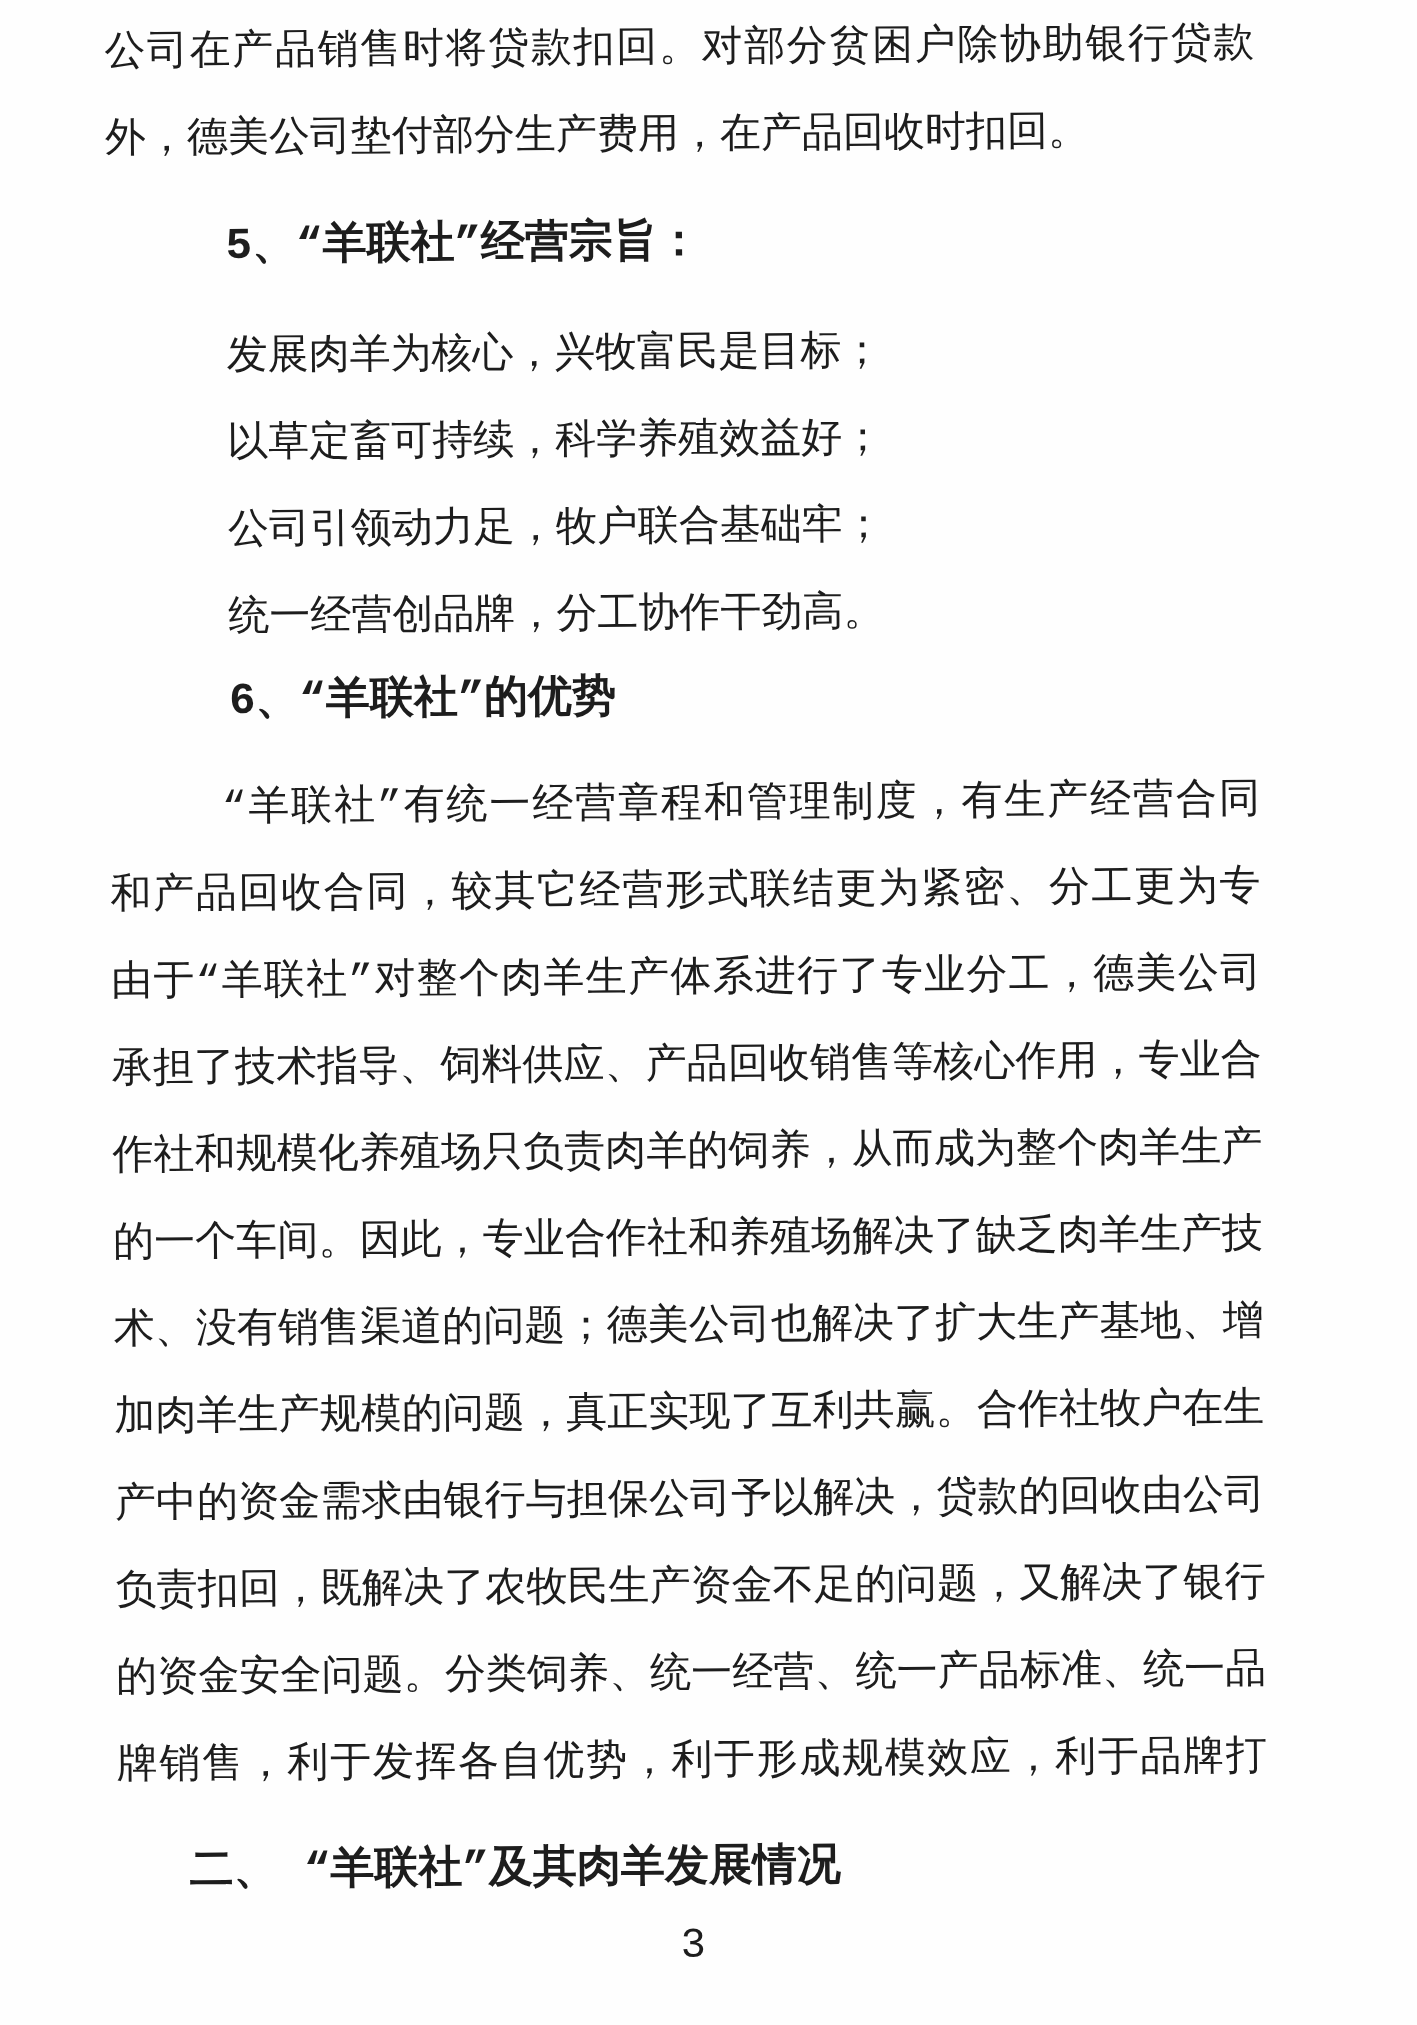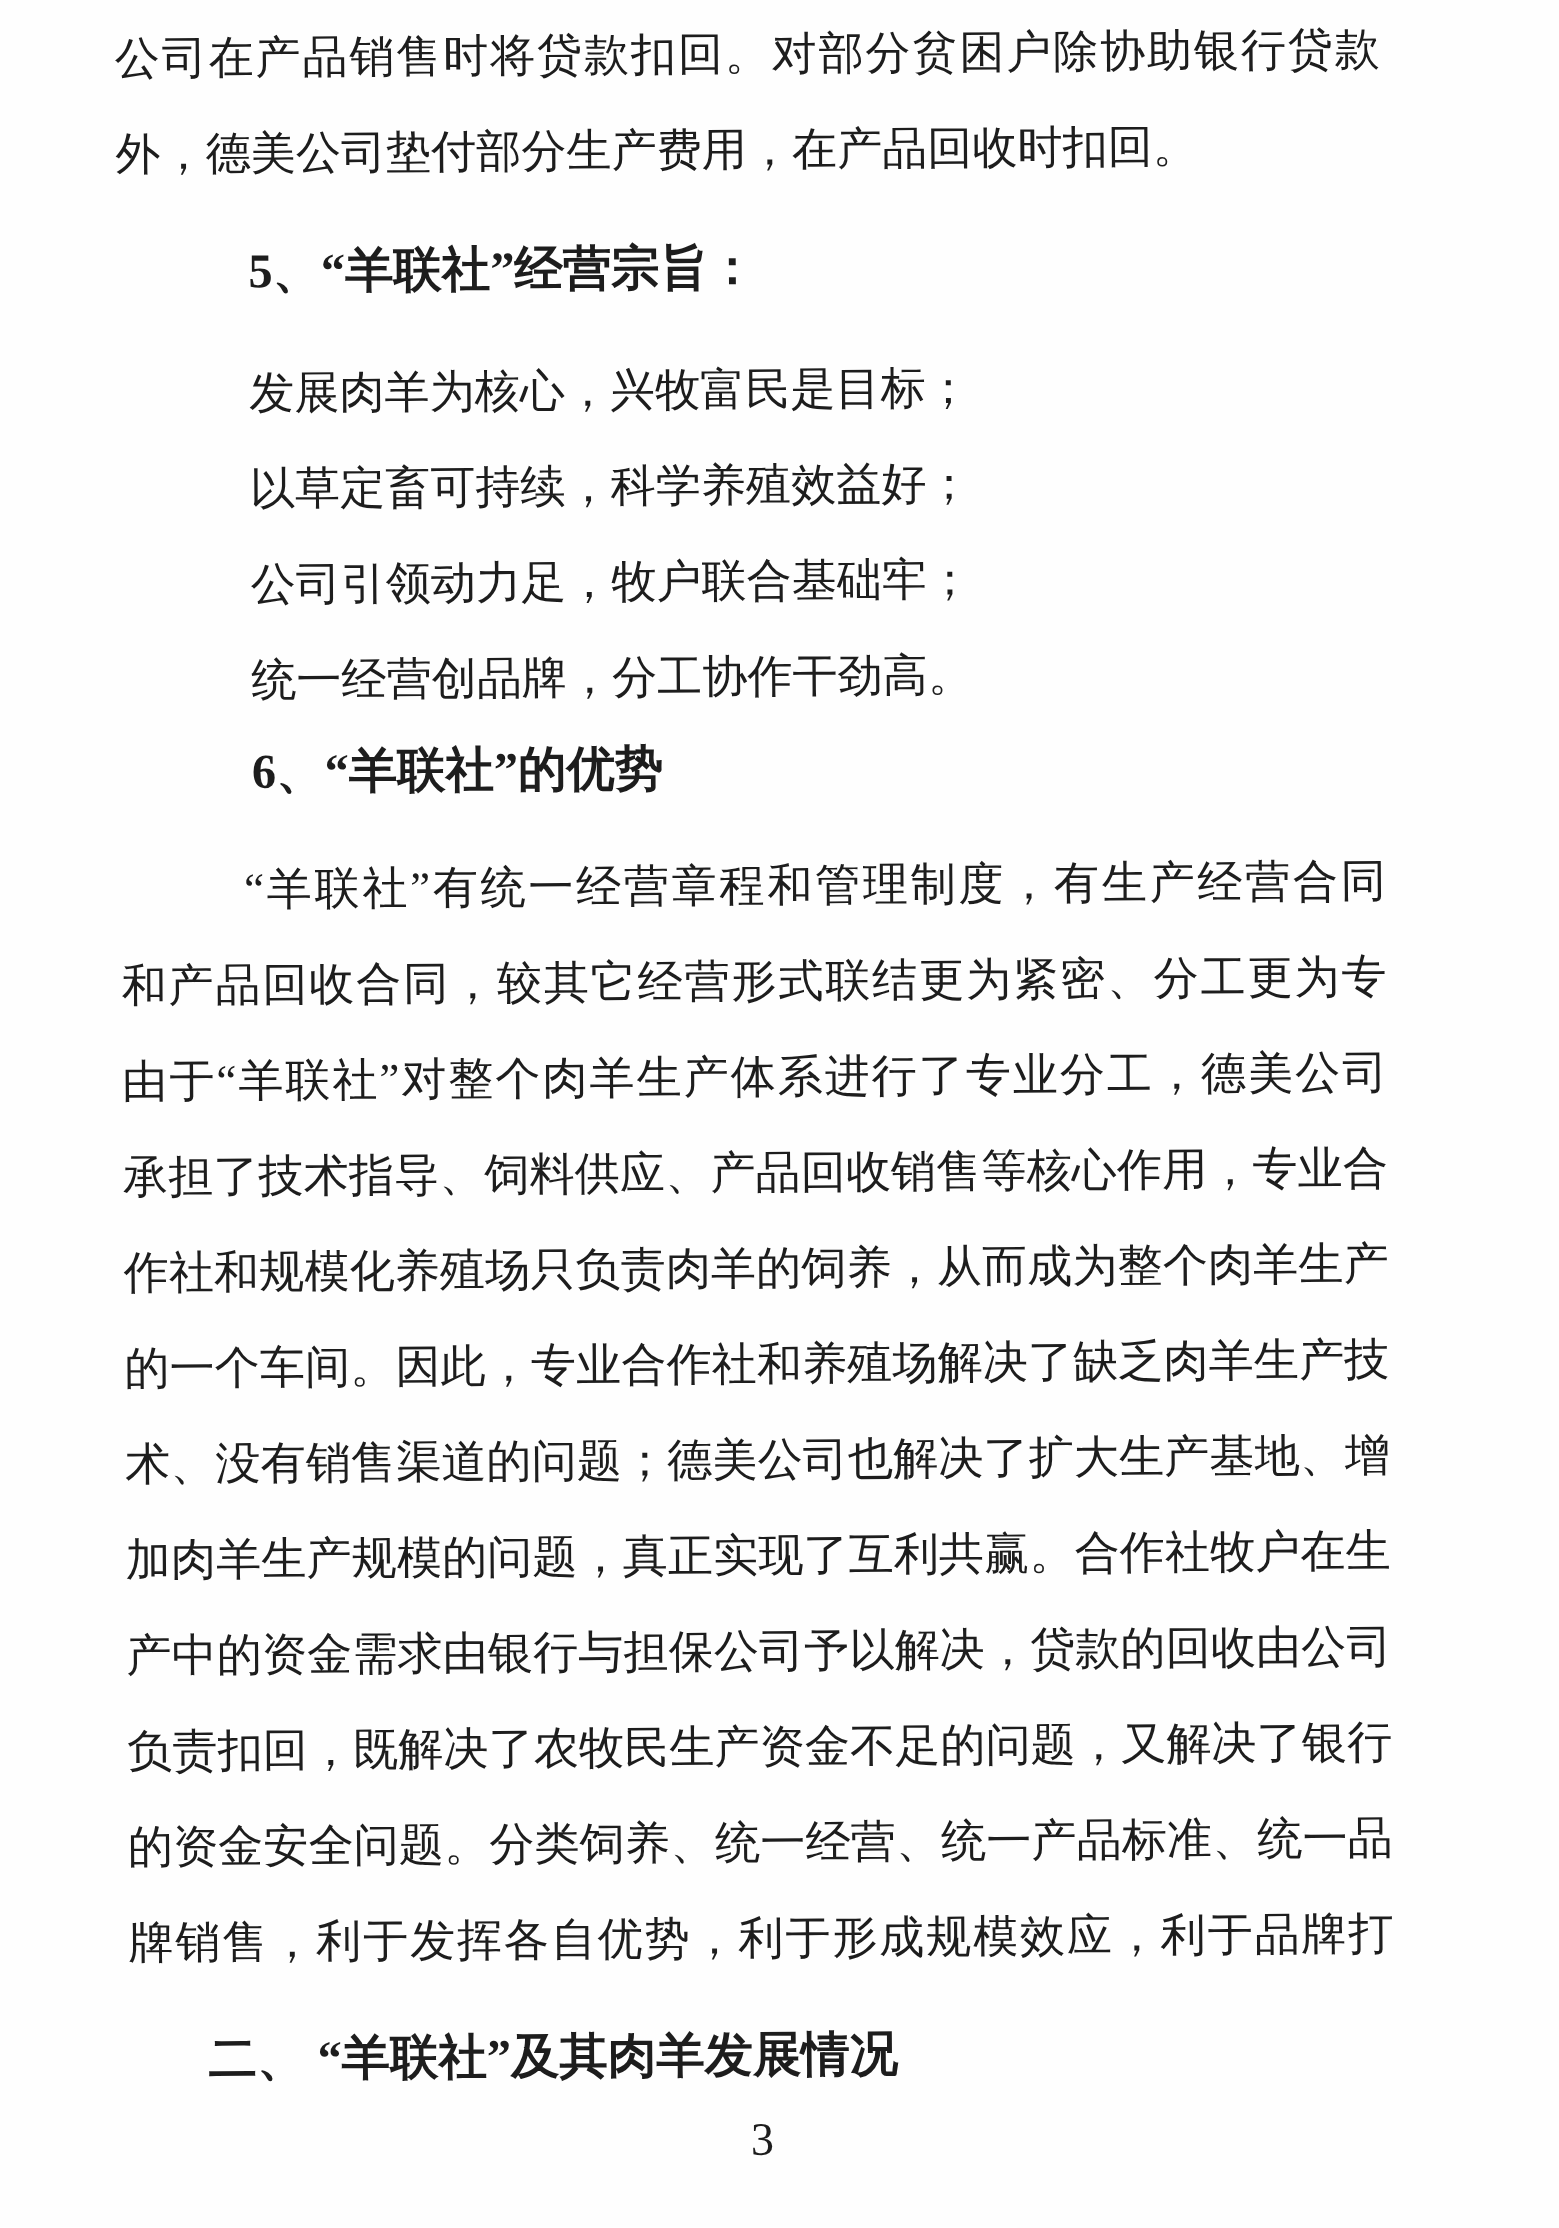--- a/index.html
+++ b/index.html
@@ -2,21 +2,21 @@
 <html><head>
 <meta charset="utf-8">
 <style>
   html, body { margin: 0; padding: 0; background: #ffffff; }
   .page {
     position: relative;
     width: 1417px;
     height: 2025px;
     background: #fefefe;
     overflow: hidden;
-    font-family: Liberation Serif, serif;
+    font-family: Liberation Mono, monospace;
     color: #1d1d1d;
   }
   .content {
     position: absolute;
     left: 104px;
     top: 10px;
     width: 1150px;
     transform: rotate(-0.42deg);
     transform-origin: 0 0;
   }

